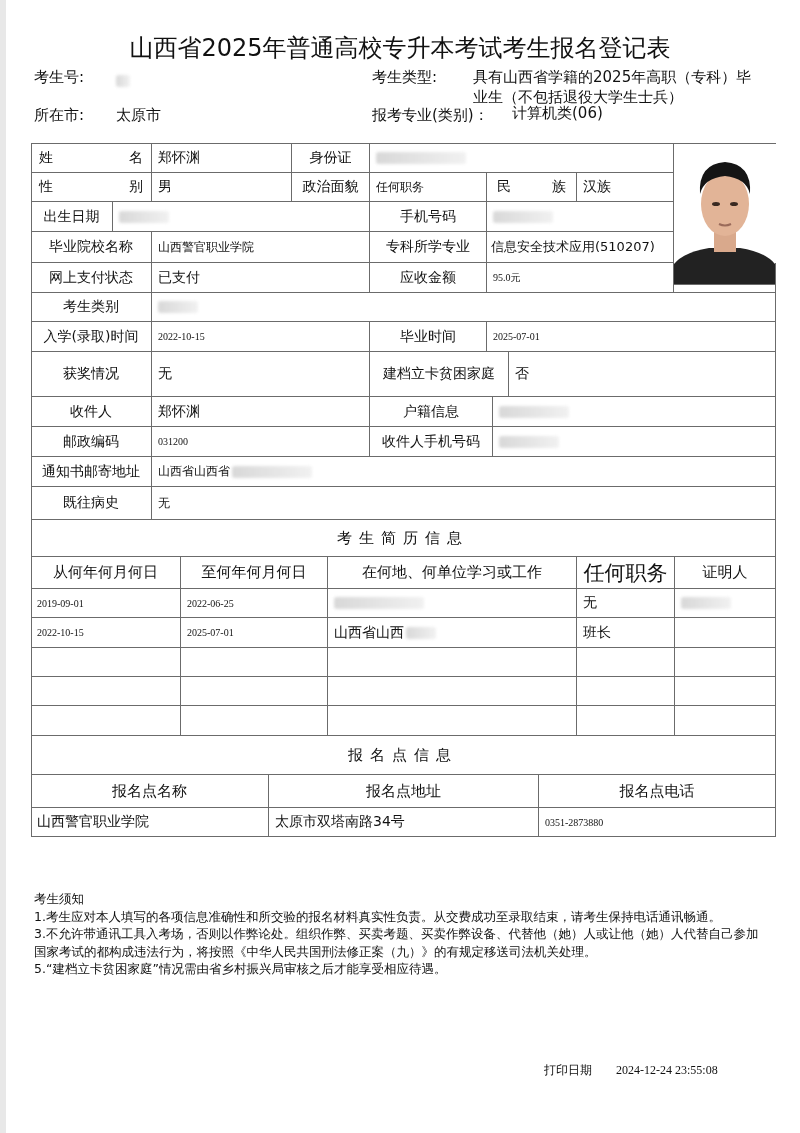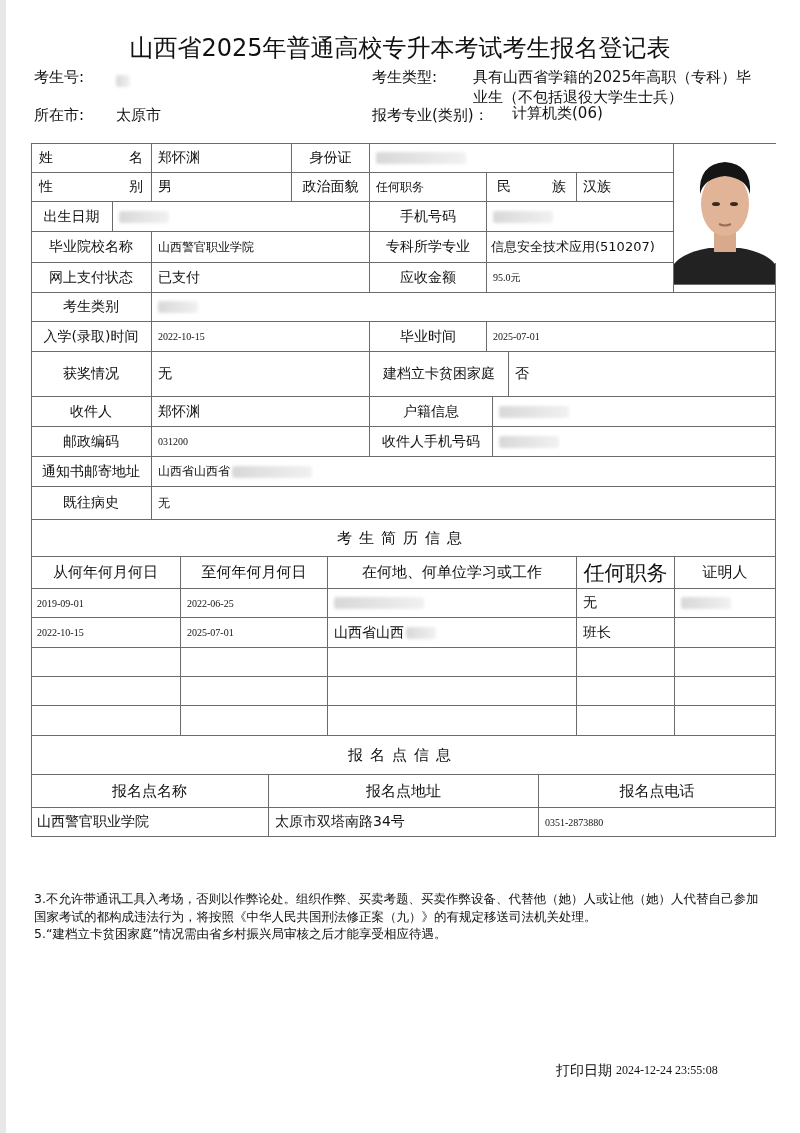--- a/index.html
+++ b/index.html
@@ -179,18 +179,20 @@
 
 <div class="cell c spread" style="left:31px;top:736px;width:745px;height:39px;font-size:15px;">报名点信息</div>
 <div class="cell c" style="left:31px;top:775px;width:238px;height:33px;font-size:15px;">报名点名称</div>
 <div class="cell c" style="left:269px;top:775px;width:270px;height:33px;font-size:15px;">报名点地址</div>
 <div class="cell c" style="left:539px;top:775px;width:237px;height:33px;font-size:15px;">报名点电话</div>
 <div class="cell" style="left:31px;top:808px;width:238px;height:29px;">山西警官职业学院</div>
 <div class="cell" style="left:269px;top:808px;width:270px;height:29px;">太原市双塔南路34号</div>
 <div class="cell serif" style="left:539px;top:808px;width:237px;height:29px;">0351-2873880</div>
 
 <div class="abs notes">
+  <div>考生须知</div>
+  <div>1.考生应对本人填写的各项信息准确性和所交验的报名材料真实性负责。从交费成功至录取结束，请考生保持电话通讯畅通。</div>
   <div>3.不允许带通讯工具入考场，否则以作弊论处。组织作弊、买卖考题、买卖作弊设备、代替他（她）人或让他（她）人代替自己参加国家考试的都构成违法行为，将按照《中华人民共国刑法修正案（九）》的有规定移送司法机关处理。</div>
   <div>5.“建档立卡贫困家庭”情况需由省乡村振兴局审核之后才能享受相应待遇。</div>
 </div>
 
-<div class="abs" style="left:556px;top:1062px;font-size:14px;">打印日期</div>
+<div class="abs" style="left:544px;top:1062px;font-size:12px;">打印日期</div>
 <div class="abs serif" style="left:616px;top:1063px;font-size:12px;">2024-12-24 23:55:08</div>
 
 </body></html>

